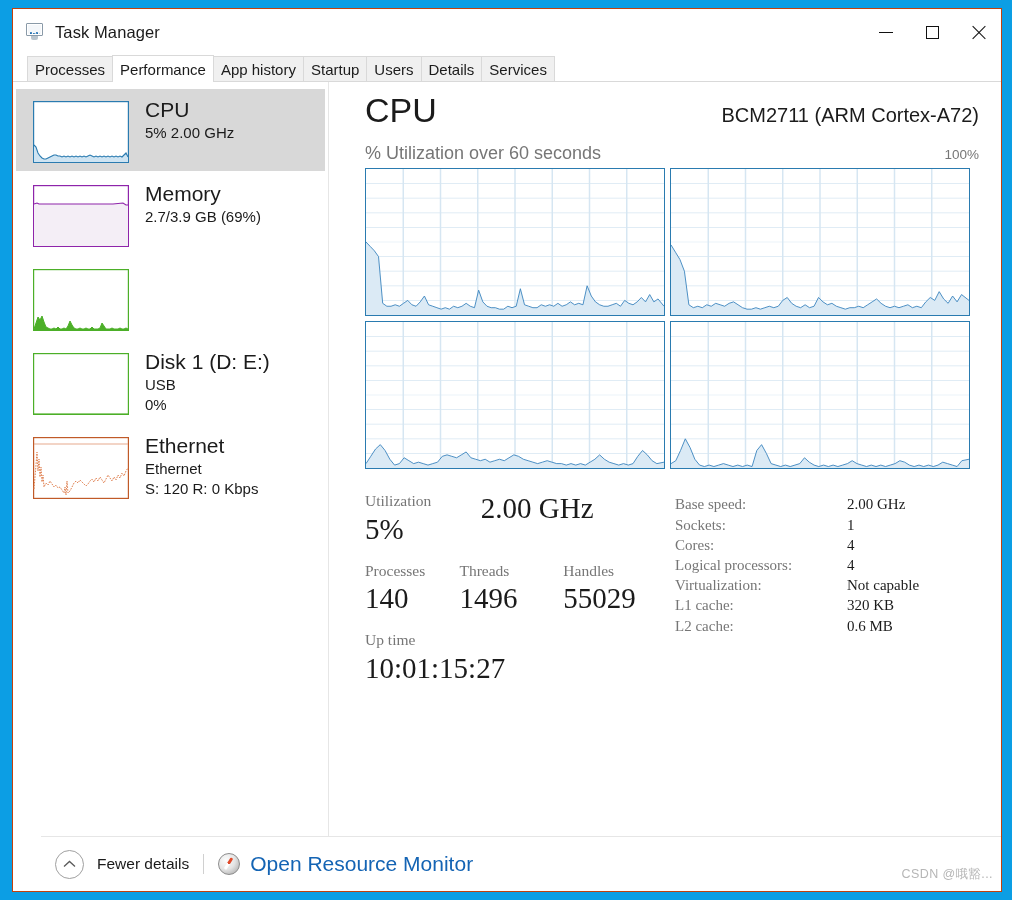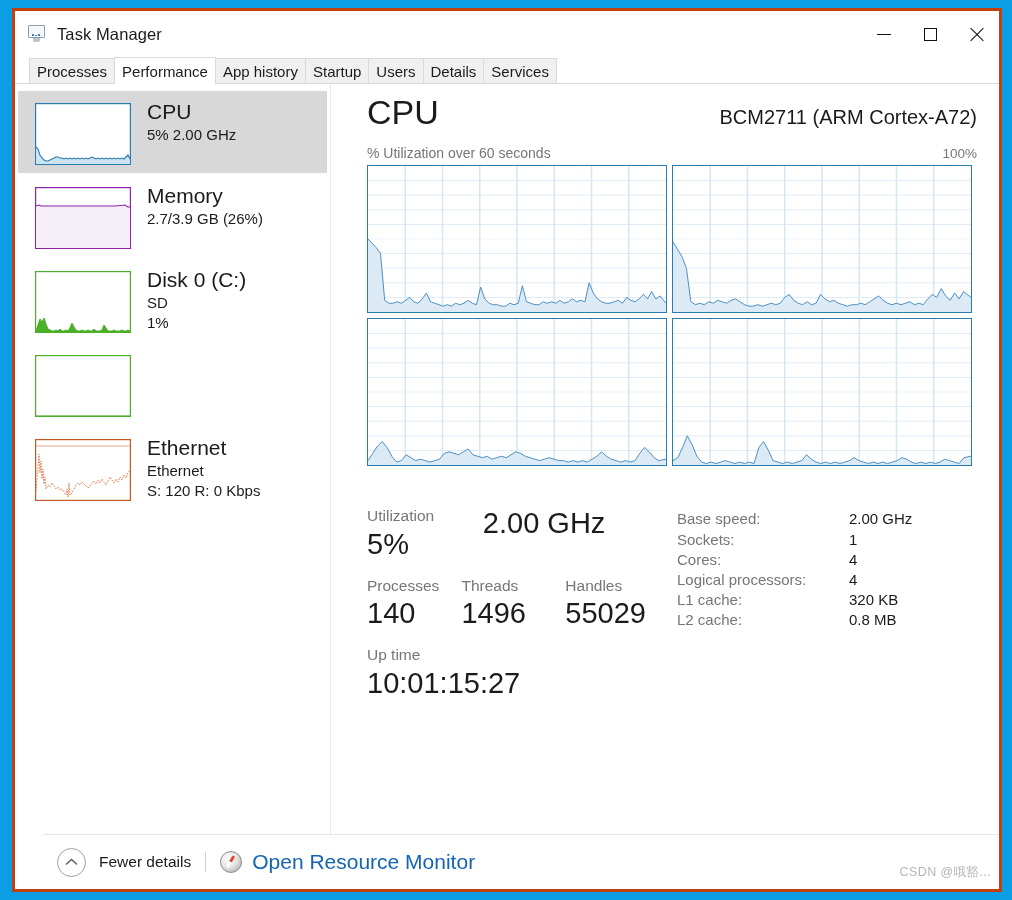--- a/index.html
+++ b/index.html
@@ -13,21 +13,21 @@
 
   
   .desktop { position:absolute; inset:0; background:#0c9ee4; }
 
   
   .window {
     position: absolute;
     left: 12px; top: 8px;
     width: 990px; height: 884px;
     background: #ffffff;
-    border: 3px solid #c2410c;
+    border: 1px solid #c2410c;
     box-sizing: border-box;
     display: flex; flex-direction: column;
   }
 
   
   .titlebar {
     height: 46px; flex: 0 0 46px;
     display: flex; align-items: center;
     background: #ffffff;
     position: relative;
@@ -152,41 +152,41 @@
     overflow: hidden;
   }
   .c-head { display:flex; align-items: baseline; justify-content: space-between; }
   .c-title { font-size: 34px; color:#1b1b1b; line-height:1.1; }
   .c-model { font-size: 20px; color:#1b1b1b; }
 
   .graph-head {
     display:flex; align-items:baseline; justify-content: space-between;
     margin-top: 14px; margin-bottom: 4px;
   }
-  .graph-cap { font-size: 14px; color:#767676; }
+  .graph-cap { font-size: 18px; color:#767676; }
   .graph-max { font-size: 13.5px; color:#767676; }
 
   .grid-graphs {
     display:grid;
     grid-template-columns: 1fr 1fr;
     grid-template-rows: 148px 148px;
     gap: 5px 5px;
     width: 605px;
   }
   .gbox {
     border: 1px solid #2a7bb0;
     background: #ffffff;
     position: relative; overflow:hidden;
     box-sizing: border-box;
   }
   .gbox svg { display:block; width:100%; height:100%; }
 
   
   .stats {
-    display:flex; margin-top: 40px; gap: 0;
+    display:flex; margin-top: 22px; gap: 0; font-family: Liberation Serif, serif;
   }
   .stats-left { width: 310px; flex:0 0 310px; }
   .stat-row { display:flex; }
   .stat { margin-right: 18px; }
   .stat .lab { font-size: 15.5px; color:#767676; line-height: 1.35; }
   .stat .val { font-size: 29px; color:#1b1b1b; line-height: 1.18; font-weight: 300; }
   .stat-row.r2 { margin-top: 14px; }
   .stat-row.r3 { margin-top: 14px; }
   .w-util { width: 100px; }
   .w-speed { width: 180px; }
@@ -300,45 +300,45 @@
         <div class="side-item">
           <div class="thumb">
             <svg viewBox="0 0 96 62" preserveAspectRatio="none">
               <rect x="0.6" y="0.6" width="94.8" height="60.8" fill="#ffffff" stroke="#8e24aa" stroke-width="1.2"></rect>
               <polygon points="1,19 4,18 6,19 10,19 20,19 40,19 60,19 80,19 90,18 93,20 95,20 95,61 1,61" fill="#f4eef6"></polygon>
               <polyline points="1,19 4,18 6,19 10,19 20,19 40,19 60,19 80,19 90,18 93,20 95,20" fill="none" stroke="#8e24aa" stroke-width="1.1"></polyline>
             </svg>
           </div>
           <div class="side-text">
             <div class="side-title">Memory</div>
-            <div class="side-sub">2.7/3.9 GB (26%)</div>
+            <div class="side-sub">2.7/3.9 GB (69%)</div>
           </div>
         </div>
 
         <div class="side-item">
           <div class="thumb">
             <svg viewBox="0 0 96 62" preserveAspectRatio="none">
               <rect x="0.6" y="0.6" width="94.8" height="60.8" fill="#ffffff" stroke="#4caf28" stroke-width="1.2"></rect>
               <polygon points="1,60 3,54 5,48 7,51 9,47 11,53 13,58 15,59 17,60 19,60 21,59 23,60 25,58 27,60 29,60 31,59 33,60 35,57 37,52 39,56 41,59 43,60 45,60 47,59 49,60 51,60 53,59 55,60 57,60 59,58 61,60 63,60 65,60 67,59 69,54 71,57 73,60 75,60 77,60 79,59 81,60 83,60 85,60 87,59 89,60 91,60 93,59 95,60 95,61 1,61" fill="#4caf28"></polygon>
               <polyline points="1,60 3,54 5,48 7,51 9,47 11,53 13,58 15,59 17,60 19,60 21,59 23,60 25,58 27,60 29,60 31,59 33,60 35,57 37,52 39,56 41,59 43,60 45,60 47,59 49,60 51,60 53,59 55,60 57,60 59,58 61,60 63,60 65,60 67,59 69,54 71,57 73,60 75,60 77,60 79,59 81,60 83,60 85,60 87,59 89,60 91,60 93,59 95,60" fill="none" stroke="#4caf28" stroke-width="1"></polyline>
             </svg>
           </div>
-          <div class="side-text">
-            <div class="side-title">Disk 0 (C:)</div>
-            <div class="side-sub">SD</div>
-            <div class="side-sub">1%</div>
-          </div>
         </div>
 
         <div class="side-item">
           <div class="thumb">
             <svg viewBox="0 0 96 62" preserveAspectRatio="none">
               <rect x="0.6" y="0.6" width="94.8" height="60.8" fill="#ffffff" stroke="#4caf28" stroke-width="1.2"></rect>
               <polyline points="1,61 95,61" fill="none" stroke="#4caf28" stroke-width="1"></polyline>
             </svg>
+          </div>
+          <div class="side-text">
+            <div class="side-title">Disk 1 (D: E:)</div>
+            <div class="side-sub">USB</div>
+            <div class="side-sub">0%</div>
           </div>
         </div>
 
         <div class="side-item">
           <div class="thumb">
             <svg viewBox="0 0 96 62" preserveAspectRatio="none">
               <rect x="0.6" y="0.6" width="94.8" height="60.8" fill="#ffffff" stroke="#c05a28" stroke-width="1.2"></rect>
               <line x1="1" y1="7" x2="95" y2="7" stroke="#e6a98d" stroke-width="1"></line>
               <polyline points="1,52 3,28 4,15 5,34 6,22 7,40 8,30 9,45 10,38 11,50 13,46 15,48 17,44 19,47 21,50 23,48 25,51 27,50 29,53 31,56 32,50 33,58 34,44 35,56 37,54 39,50 41,46 43,44 45,46 47,43 49,45 51,47 53,49 55,47 57,44 59,42 61,45 63,41 65,44 67,40 69,43 71,46 73,42 75,38 77,41 79,44 81,40 83,43 85,38 87,41 89,36 91,39 93,34 95,31" fill="none" stroke="#e08050" stroke-width="1" stroke-dasharray="1.6 1.2"></polyline>
             </svg>
@@ -510,26 +510,30 @@
             </div>
             <div class="spec">
               <div class="k">Cores:</div>
               <div class="v">4</div>
             </div>
             <div class="spec">
               <div class="k">Logical processors:</div>
               <div class="v">4</div>
             </div>
             <div class="spec">
+              <div class="k">Virtualization:</div>
+              <div class="v">Not capable</div>
+            </div>
+            <div class="spec">
               <div class="k">L1 cache:</div>
               <div class="v">320 KB</div>
             </div>
             <div class="spec">
               <div class="k">L2 cache:</div>
-              <div class="v">0.8 MB</div>
+              <div class="v">0.6 MB</div>
             </div>
           </div>
         </div>
       </div>
     </div>
 
     <div class="footer">
       <div class="chev-btn">
         <span>
           <svg width="13" height="8" viewBox="0 0 13 8">

